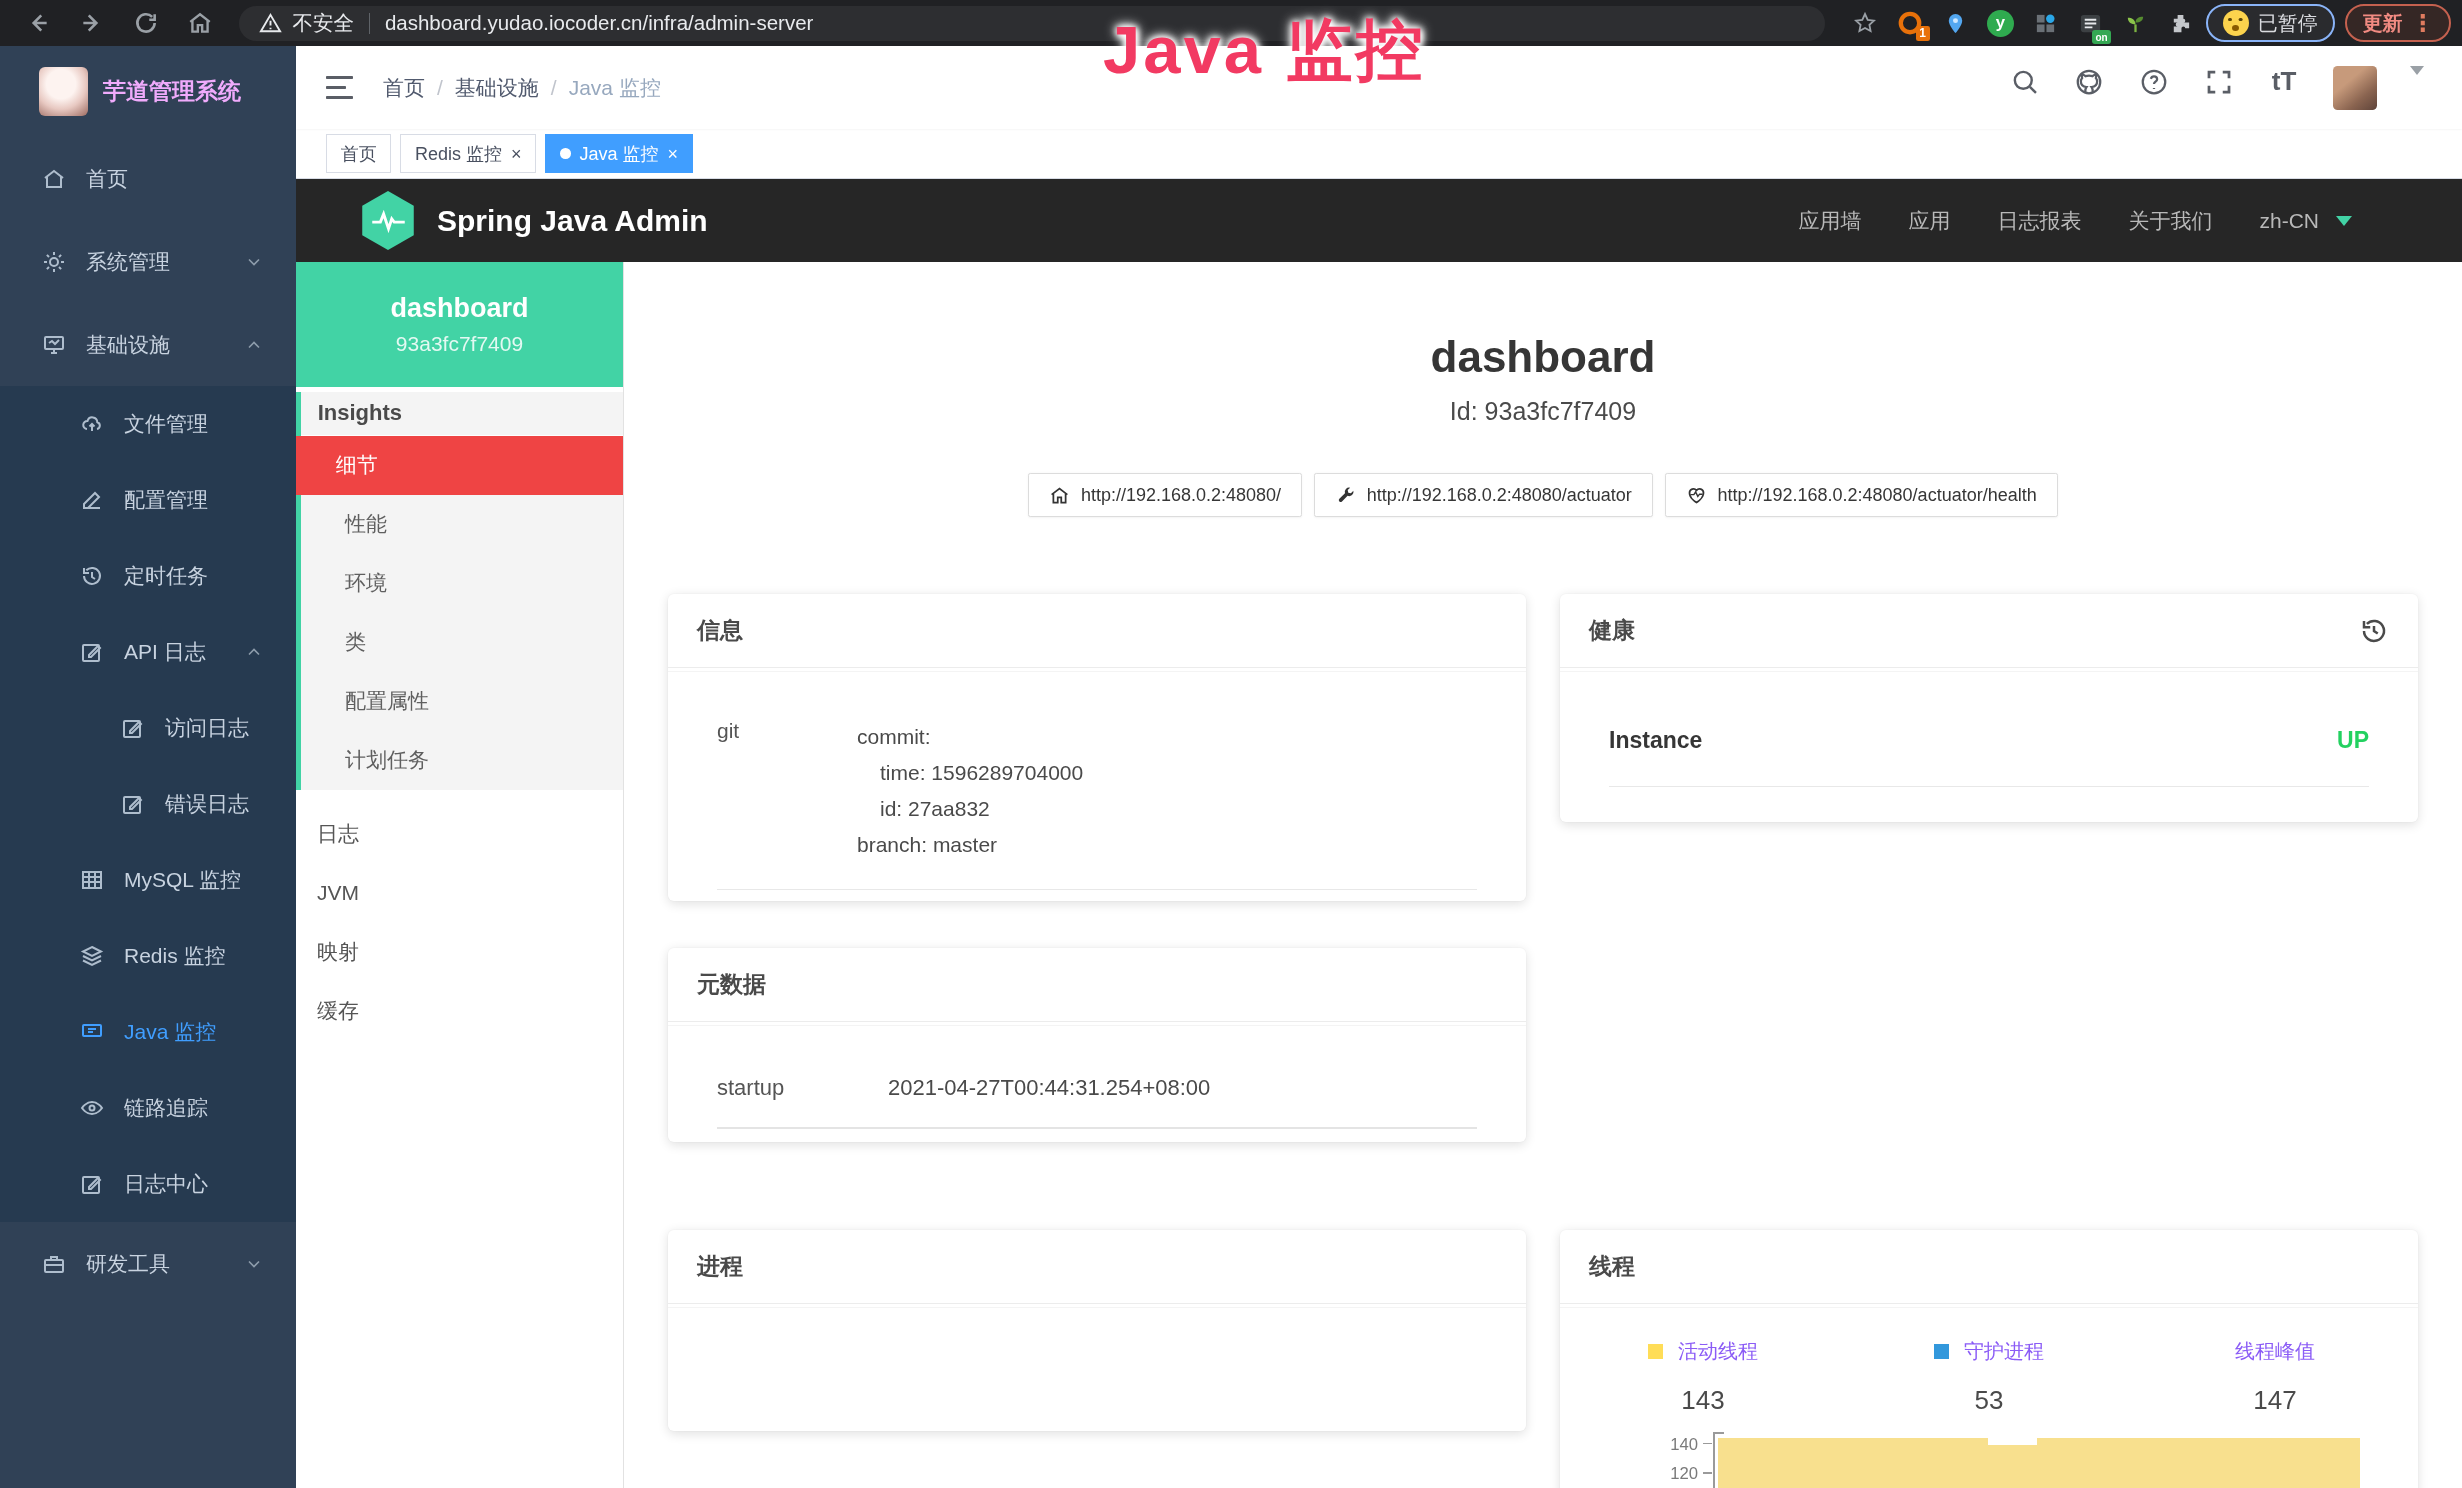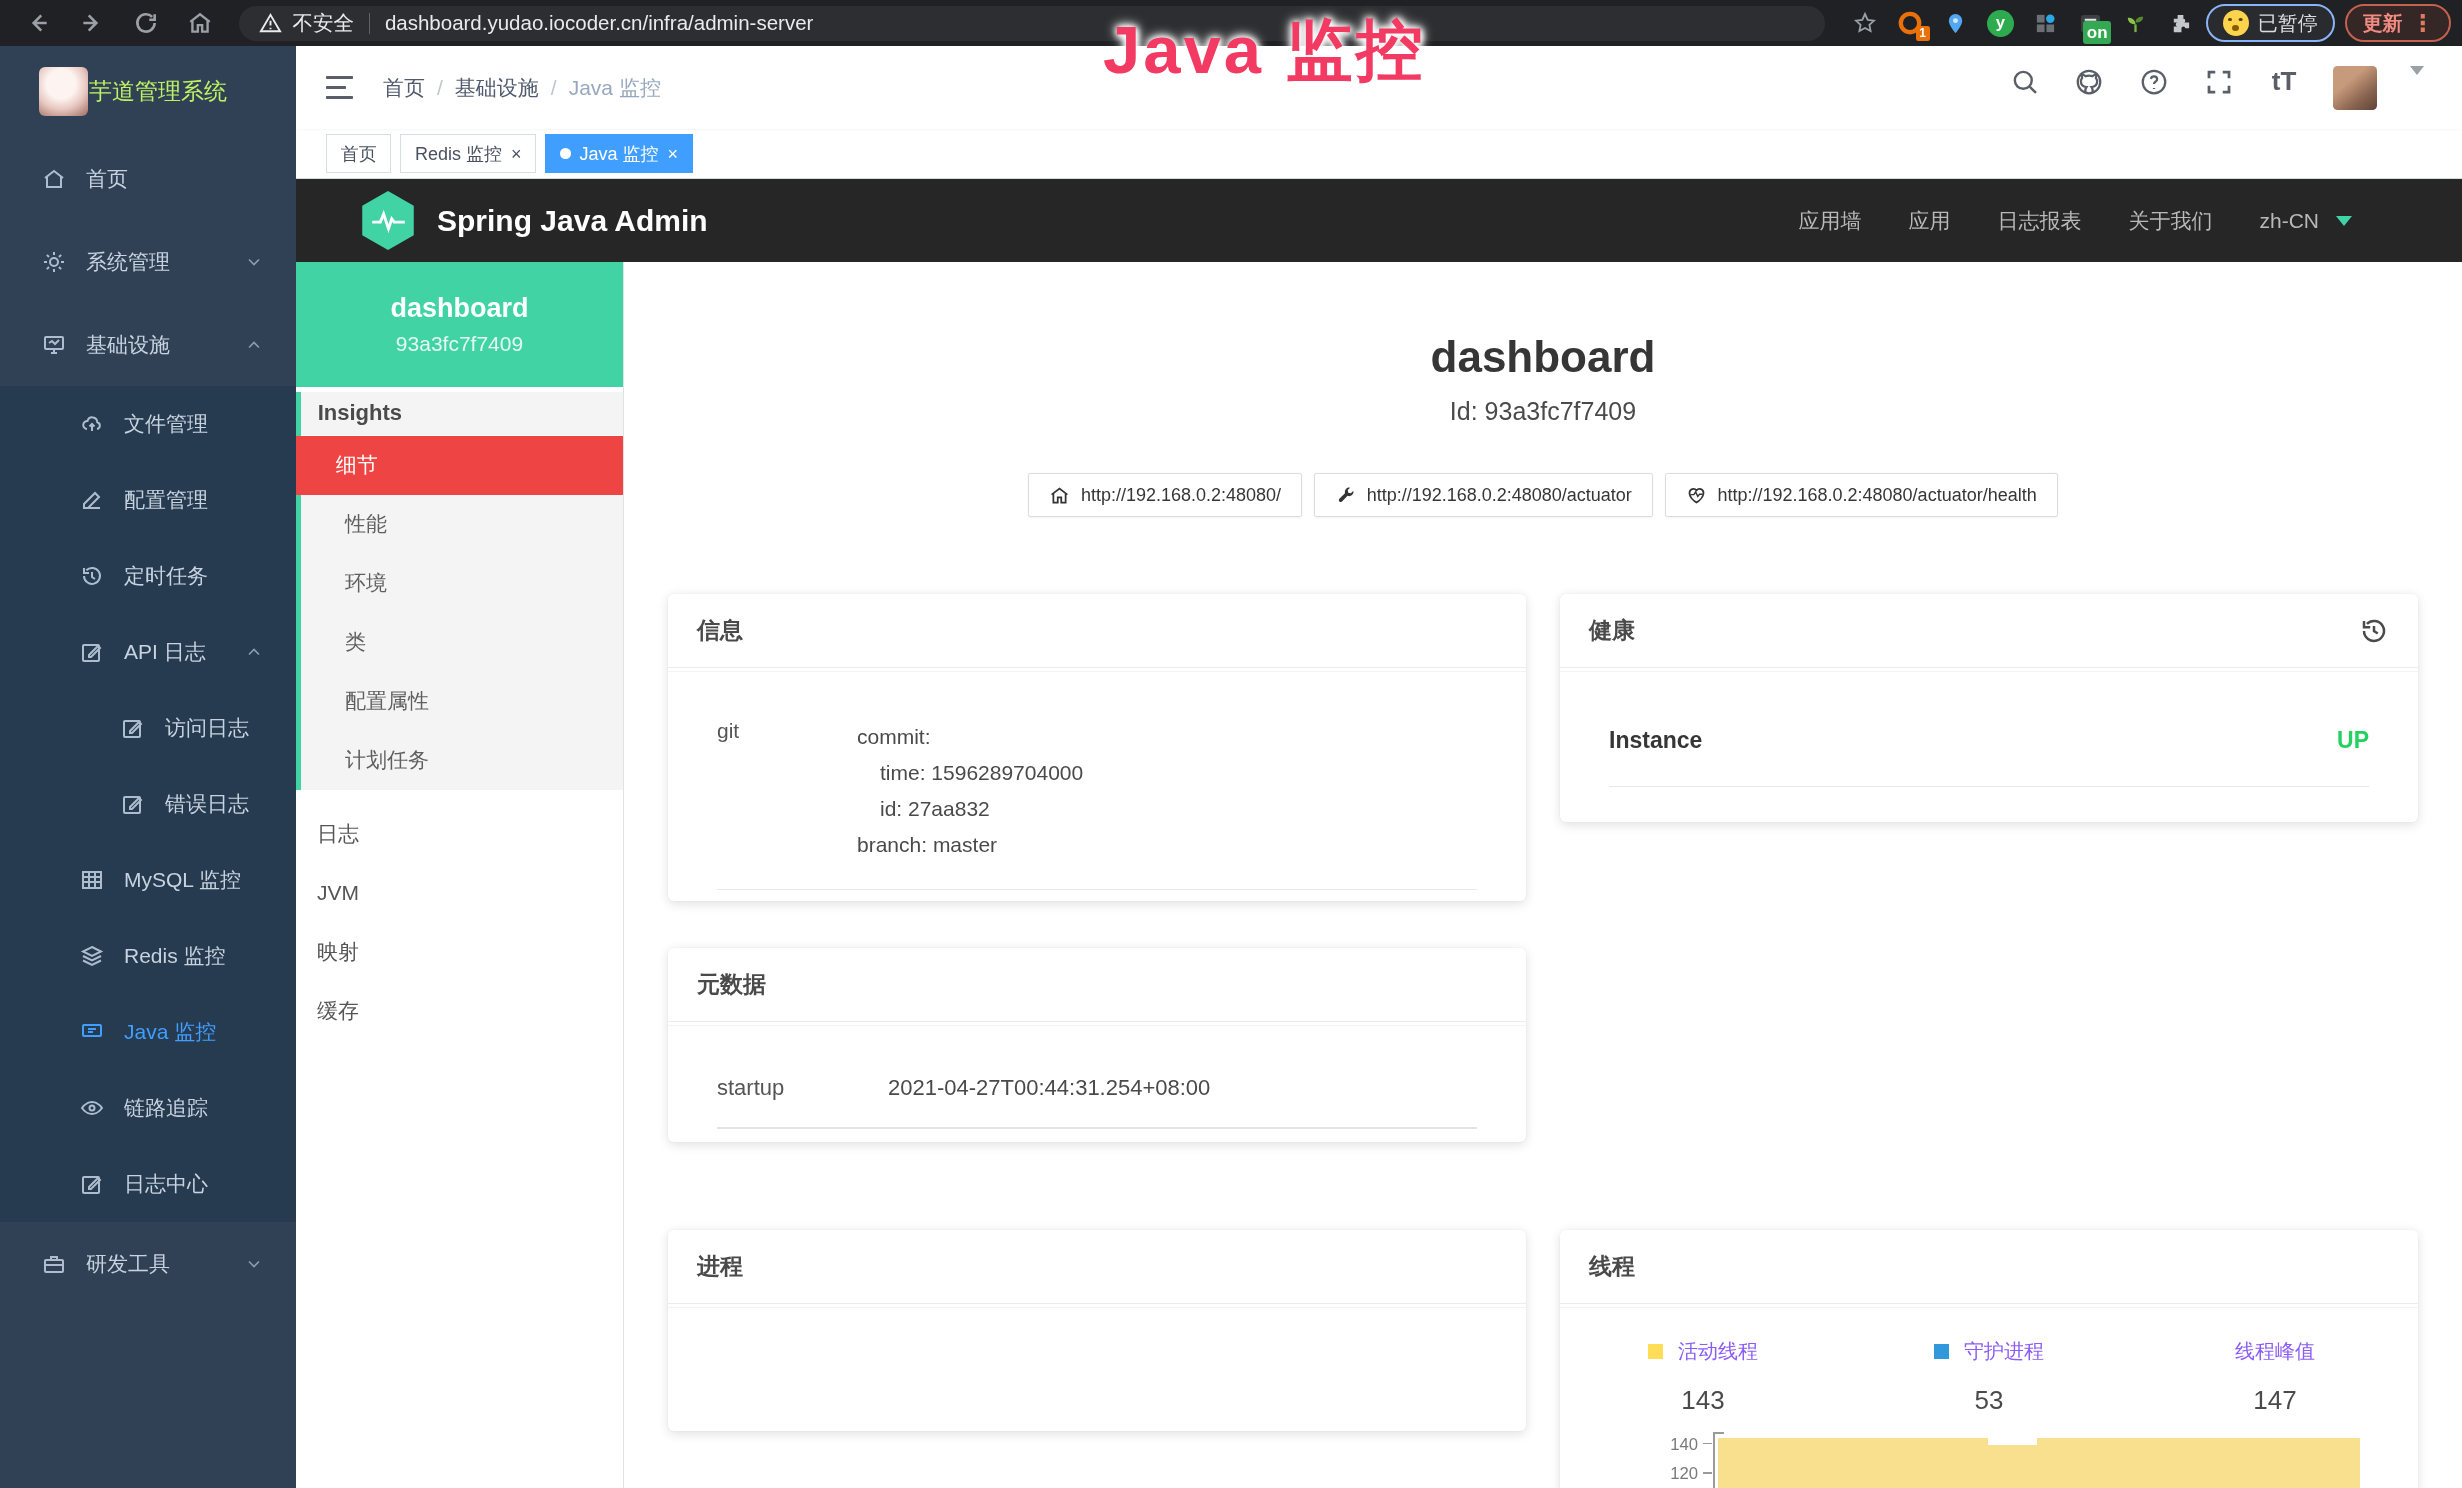--- a/index.html
+++ b/index.html
@@ -13,21 +13,21 @@
   .b-icon { width:33px; height:33px; display:flex; align-items:center; justify-content:center;
             color:#9aa0a6; margin-left:21px; flex:0 0 auto; }
   .omnibox { flex:1; height:35px; margin:0 27px 0 23px; background:#2d2e31; border-radius:17.4px;
              display:flex; align-items:center; padding:0 20px; color:#e8eaed; font-size:20.5px; }
   .omni-sep { width:0.8px; height:21px; background:#5f6368; margin:0 15px; }
   .ext-cluster { display:flex; align-items:center; gap:18px; margin-right:12px; }
   .ext-icon { width:27px; height:27px; display:flex; align-items:center; justify-content:center; position:relative; }
   .ext-badge { position:absolute; right:-6px; bottom:-4.6px; background:#e8710a; color:#fff;
                font-size:12px; padding:0.8px 3.8px; border-radius:2.3px; font-weight:bold; }
   .ext-on { position:absolute; right:-7.6px; bottom:-7.6px; background:#34a853; color:#fff;
-            font-size:17px; padding:1.5px 3.8px; border-radius:3px; font-weight:bold; }
+            font-size:10px; padding:1.5px 3.8px; border-radius:3px; font-weight:bold; }
   .pill { height:38px; border-radius:20px; display:flex; align-items:center; gap:9px;
           padding:0 15px; font-size:20px; margin-right:10.6px; flex:0 0 auto; }
   .pill-paused { border:2.3px solid #8ab4f8; color:#dadce0; background:#2a2b2e; }
   .pill-update { border:2.3px solid #c5614f; color:#f28b82; background:#352725; font-weight:bold; }
   .emoji-face { width:26px; height:26px; border-radius:50%; background:#fcd34d; position:relative; }
   .emoji-face:before { content:""; position:absolute; left:5.3px; top:7.6px; width:3.8px; height:3.8px;
                        border-radius:50%; background:#5b4508; box-shadow:10.6px 0 0 #5b4508; }
   .emoji-face:after { content:""; position:absolute; left:9px; top:15px; width:6.8px; height:6px;
                       border-radius:50%; background:#8a5a00; }
   .vdots { color:#e07b5f; font-size:23px; font-weight:bold; letter-spacing:0; line-height:1; }
@@ -35,21 +35,21 @@
   
   .annotation { position:absolute; left:1103px; top:4.6px; z-index:60; font-size:67px; font-weight:bold;
                 color:#f23a62; white-space:nowrap; letter-spacing:3px;
                 text-shadow:0 0 7.6px #fff,0 0 10.6px #fff,0 0 13.7px rgba(255,255,255,.9),1.5px 1.5px 6px #fff; }
 
   
   .sidebar { position:absolute; left:0; top:46px; width:296px; bottom:0; background:#304156; color:#c8d3e0; }
   .logo-row { height:91px; display:flex; align-items:center; padding-left:39px; }
   .logo-img { width:49px; height:49px; border-radius:6px;
               background:radial-gradient(circle at 45% 35%, #fdf3f0 0 35%, #e8c9c2 60%, #9c6a60 100%); }
-  .logo-title { margin-left:1px; font-size:23px; font-weight:normal; color:#bef264; }
+  .logo-title { margin-left:15px; font-size:23px; font-weight:bold; color:#f0abfc; }
   .menu-item { display:flex; align-items:center; height:83px; padding-left:42px; font-size:21px; cursor:pointer; }
   .menu-item .mi-icon { width:24px; height:24px; margin-right:20px; color:#aebdcd; flex:0 0 auto; }
   .menu-item .chev { margin-left:auto; margin-right:32px; width:20px; height:20px; color:#8d9cab; }
   .submenu { background:#263a50; }
   .submenu .menu-item { height:76px; padding-left:80px; }
   .submenu .menu-item.lvl3 { padding-left:121px; }
   .menu-item.active { color:#409eff; }
   .menu-item.active .mi-icon { color:#409eff; }
 
   

